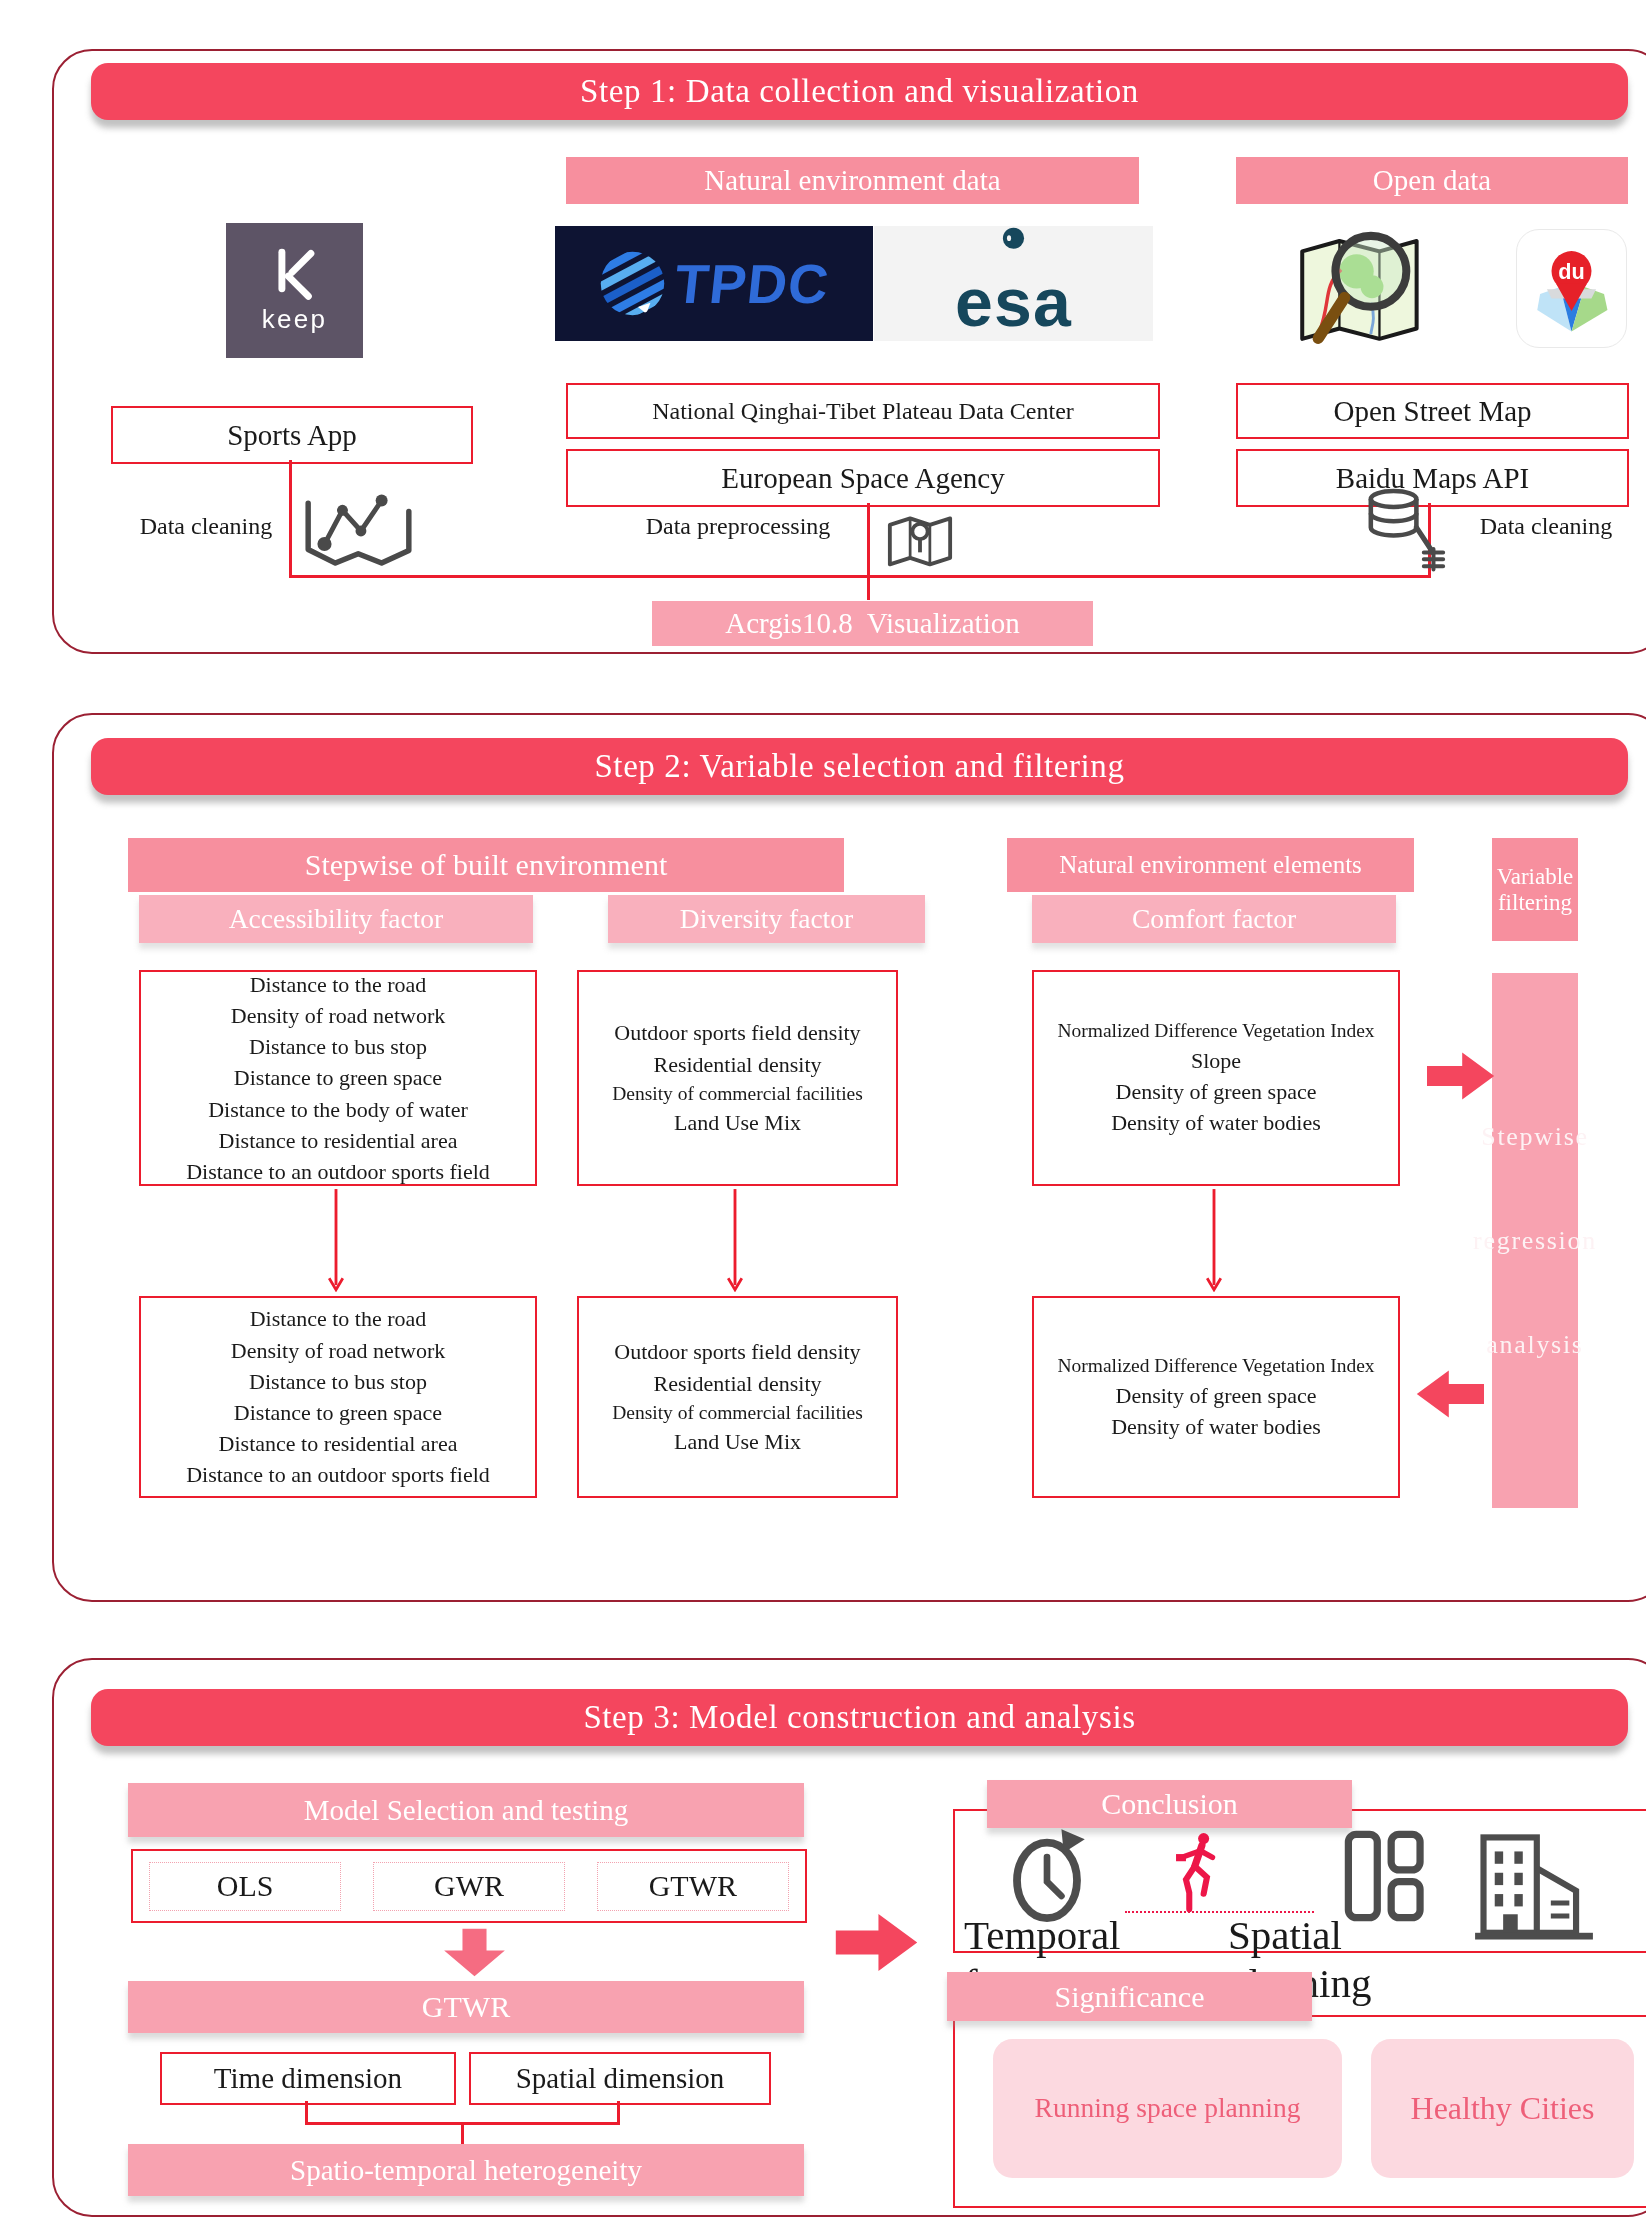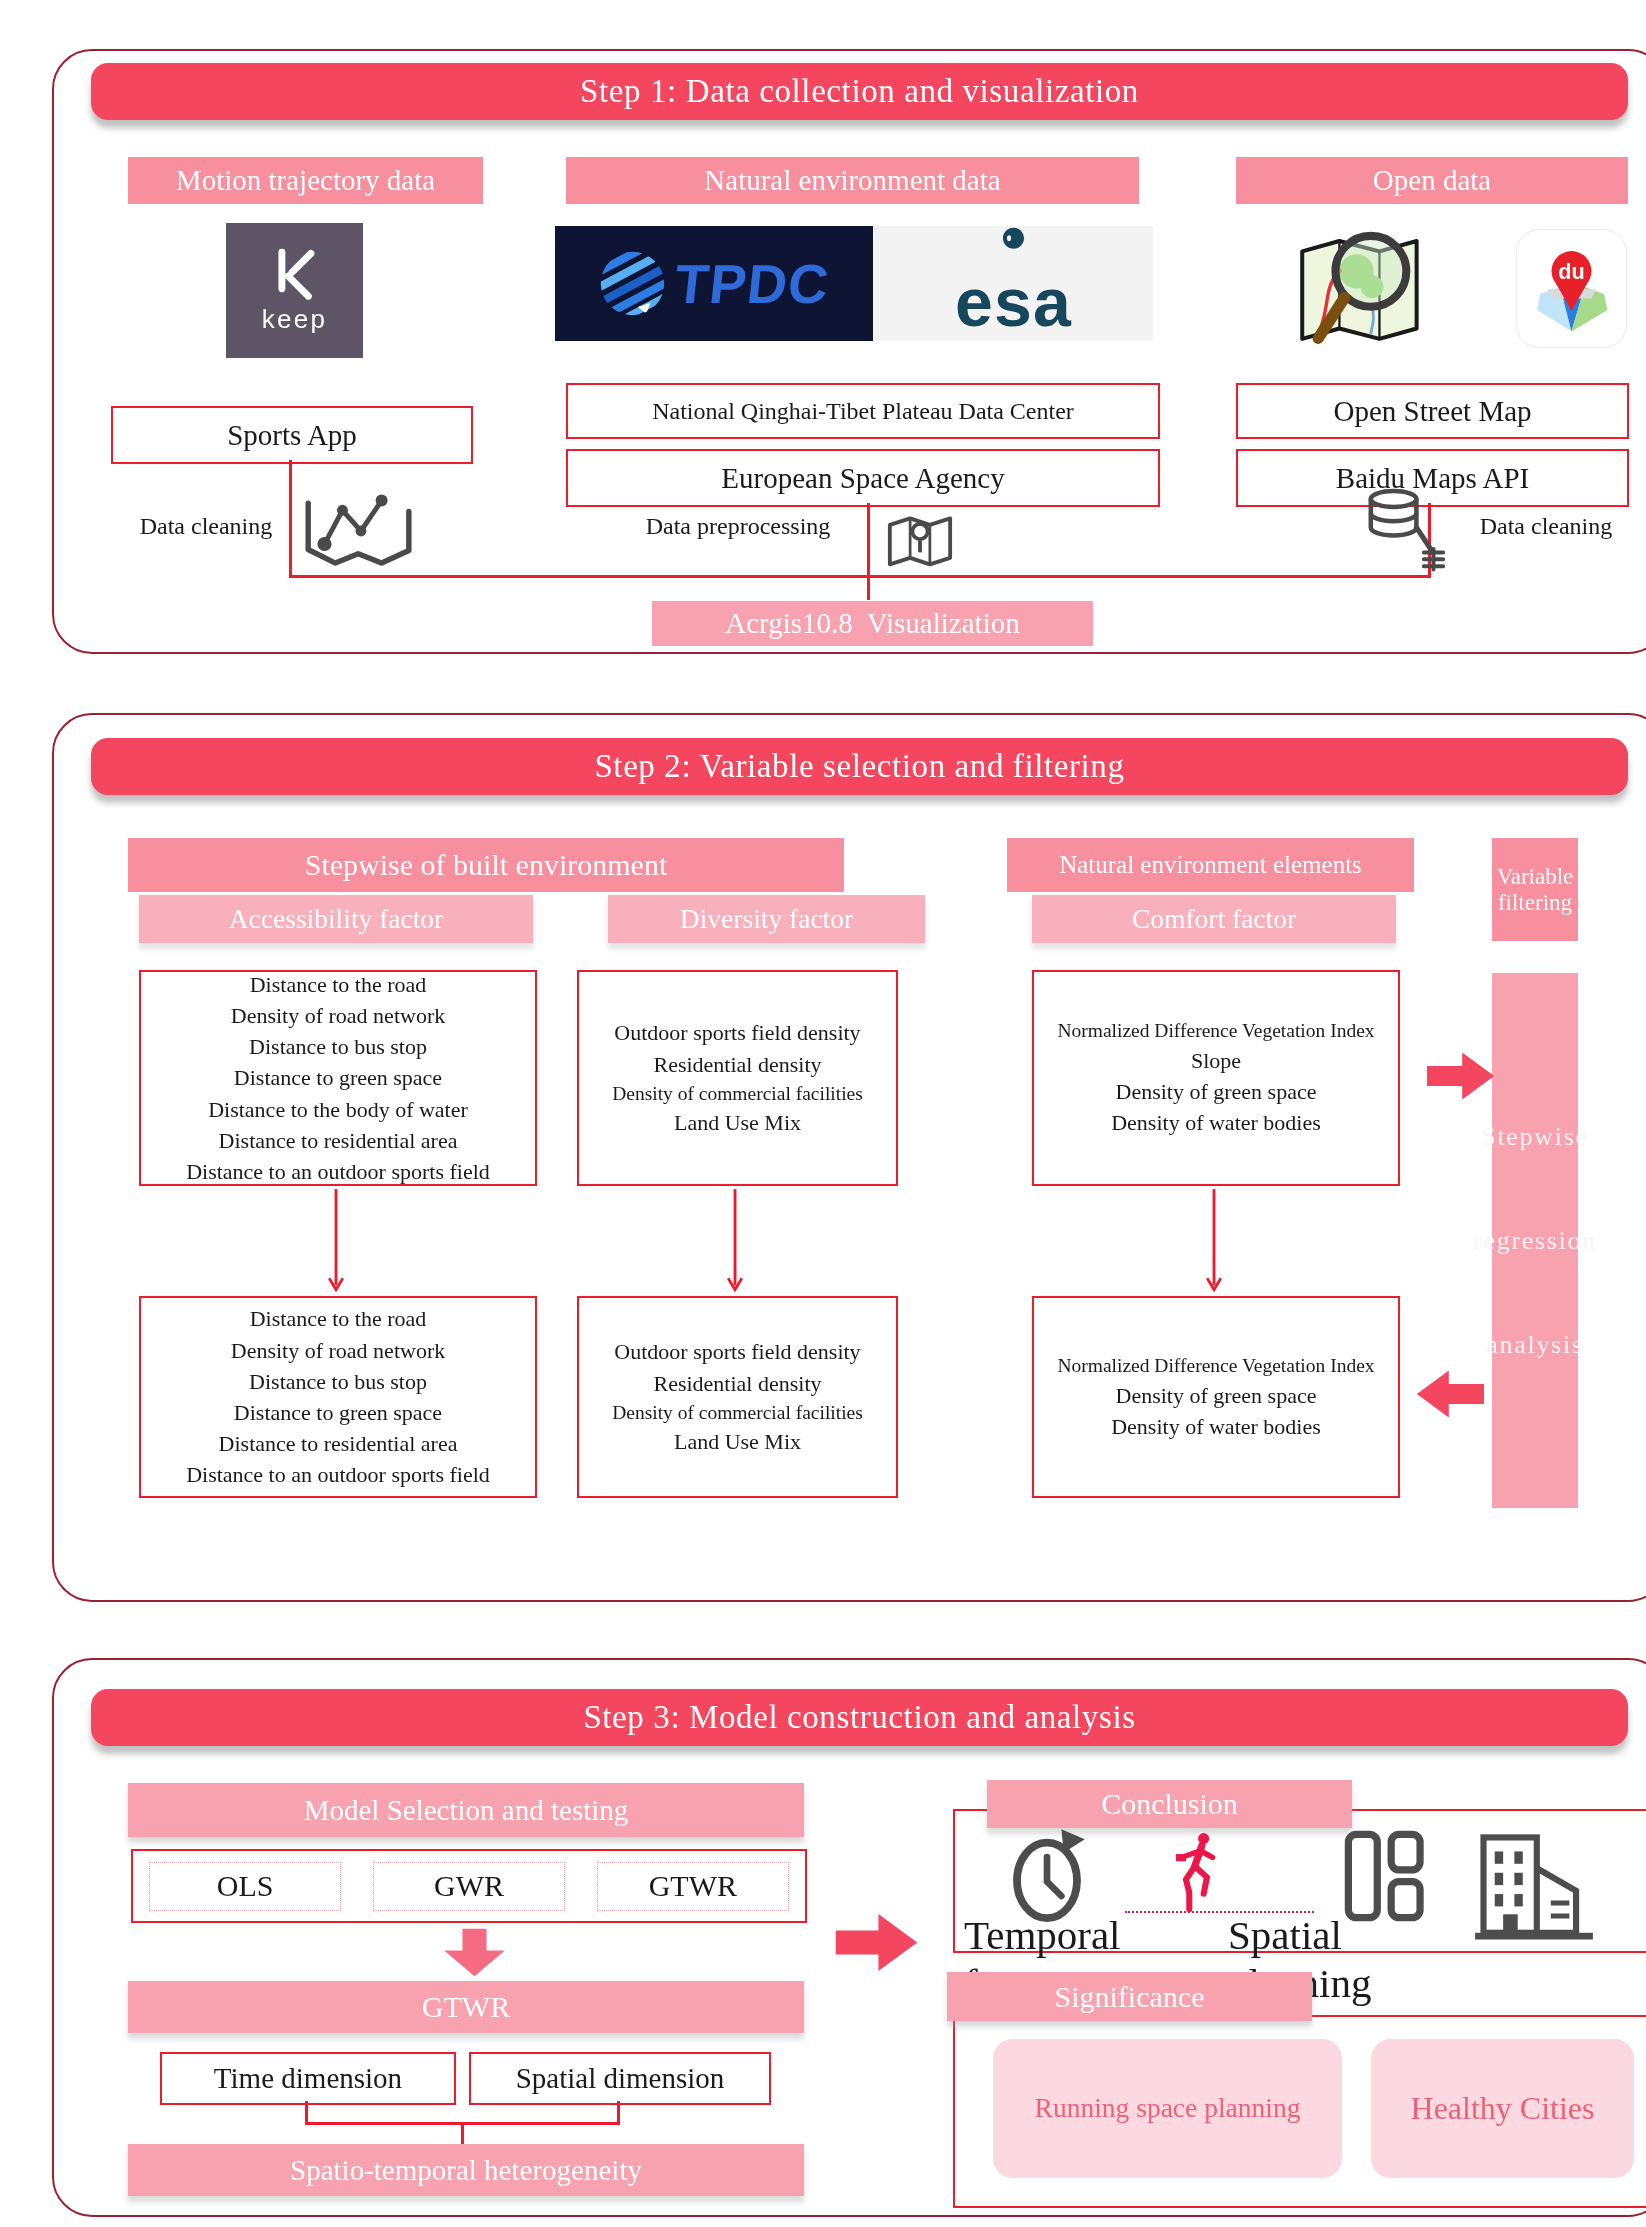--- a/index.html
+++ b/index.html
@@ -57,21 +57,20 @@
 </head>
 <body>
 
 <div class="page">
 
   <section class="panel" style="left:17px;top:49px;width:1612px;height:601px;">
     <div class="banner" style="left:37px;top:11.5px;width:1537px;height:57px;">
       <span>Step 1: Data collection and visualization</span>
     </div>
 
-    <div class="hdr med" style="left:74px;top:106px;width:355px;height:47px;">Motion trajectory data</div>
     <div class="hdr med" style="left:512px;top:106px;width:573px;height:47px;">Natural environment data</div>
     <div class="hdr med" style="left:1182px;top:106px;width:392px;height:47px;">Open data</div>
 
     <div class="keepbox" style="left:172px;top:172px;width:137px;height:135px;">
       <svg width="63" height="57" viewBox="0 0 100 90">
         <g stroke="#fff" stroke-width="11" stroke-linecap="round" fill="none">
           <path d="M30 8 L30 66"></path>
           <path d="M76 10 L46 40"></path>
           <path d="M40 46 L72 78"></path>
         </g>

